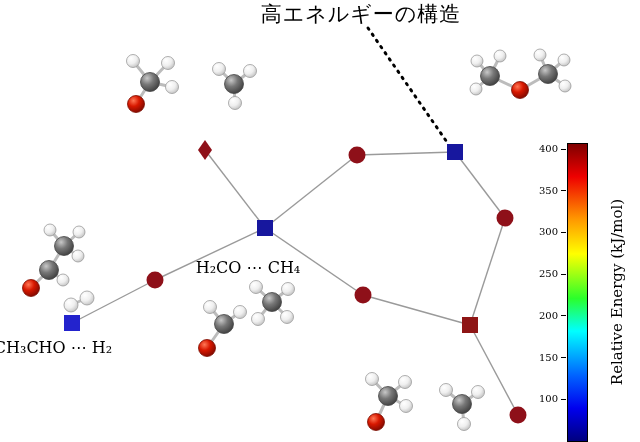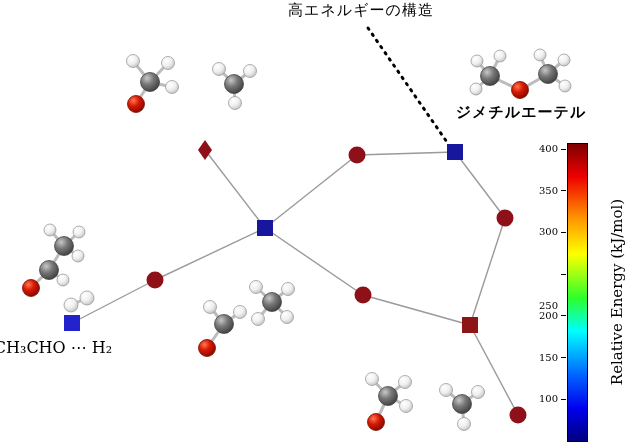--- a/index.html
+++ b/index.html
@@ -12,21 +12,21 @@
   #graph-svg { position:absolute; left:0; top:0; z-index:1; }
   .mol { position:absolute; z-index:2; overflow:visible; }
   .mol line { stroke:#bcbcbc; stroke-width:3; stroke-linecap:round; }
   .aC { stroke:#454545; stroke-width:.8; }
   .aO { stroke:#7a0c00; stroke-width:.8; }
   .aH { stroke:#9a9a9a; stroke-width:.8; }
   .lbl {
     position:absolute; z-index:3; white-space:nowrap;
     transform:translateX(-50%); font-size:16px; line-height:1.15;
   }
-  .lbl.jp   { font-size:15px; letter-spacing:1px;font-family:Liberation Serif, serif; }
+  .lbl.jp   { font-size:21px; letter-spacing:1px;font-family:Liberation Serif, serif; }
   .lbl.bold { font-weight:bold; }
   .colorbar {
     position:absolute; left:567px; top:143px; width:21px; height:299px;
     border:1px solid #000; z-index:2;
   }
   .cb-tick-label {
     position:absolute; z-index:3; left:512px; width:46px; height:18px;
     line-height:18px; text-align:right; font-size:10px;
   }
   .cb-tick-mark { position:absolute; z-index:3; left:561px; width:5px; height:1px; background:#000; }
@@ -78,21 +78,21 @@
       <rect x="64" y="315" width="16" height="16" fill="#2323cd"></rect>
       <circle cx="357" cy="155" r="8.5" fill="#8e1019"></circle>
       <rect x="447" y="144" width="16" height="16" fill="#17179e"></rect>
       <circle cx="505" cy="218" r="8.5" fill="#8e1019"></circle>
       <circle cx="363" cy="295" r="8.5" fill="#8e1019"></circle>
       <rect x="462" y="317" width="16" height="16" fill="#8e1515"></rect>
       <circle cx="518" cy="415" r="8.5" fill="#8e1019"></circle>
     </svg>
 
   <div class="lbl jp" style="left:361px; top:2px;">高エネルギーの構造</div>
-  <div class="lbl jp bold" style="left:521px; top:104px;">ジメチルエーテル</div>
+  <div class="lbl" style="left:248px; top:259px;">H₂CO ⋯ CH₄</div>
   <div class="lbl" style="left:53px;  top:339px;">CH₃CHO ⋯ H₂</div>
 
   <svg class="mol" style="left:118px; top:46px;" width="66" height="78">
     <line x1="32" y1="36" x2="18" y2="58"></line>
       <line x1="32" y1="36" x2="15" y2="15"></line>
       <line x1="32" y1="36" x2="50" y2="17"></line>
       <line x1="32" y1="36" x2="54" y2="41"></line>
     <circle class="aH" fill="url(#gH)" cx="15" cy="15" r="6.5"></circle>
       <circle class="aH" fill="url(#gH)" cx="50" cy="17" r="6.5"></circle>
       <circle class="aH" fill="url(#gH)" cx="54" cy="41" r="6.5"></circle>
@@ -197,21 +197,21 @@
   </svg>
 
   <div class="colorbar" id="colorbar" style="background: linear-gradient(rgb(127, 0, 0) 0%, rgb(238, 0, 0) 11%, rgb(255, 149, 0) 25%, rgb(255, 255, 0) 37%, rgb(43, 255, 43) 52%, rgb(0, 255, 255) 63%, rgb(0, 98, 255) 78%, rgb(0, 0, 238) 89%, rgb(0, 0, 127) 100%);"></div>
   <div id="cb-ticks">
       <div class="cb-tick-label" style="top: 140px;">400</div>
       <div class="cb-tick-mark" style="top: 148.5px;"></div>
       <div class="cb-tick-label" style="top: 181.7px;">350</div>
       <div class="cb-tick-mark" style="top: 190.2px;"></div>
       <div class="cb-tick-label" style="top: 223.4px;">300</div>
       <div class="cb-tick-mark" style="top: 231.9px;"></div>
-      <div class="cb-tick-label" style="top: 265.1px; margin-top: 32px;">250</div>
+      <div class="cb-tick-label" style="top: 265.1px;">250</div>
       <div class="cb-tick-mark" style="top: 273.6px;"></div>
       <div class="cb-tick-label" style="top: 306.8px;">200</div>
       <div class="cb-tick-mark" style="top: 315.3px;"></div>
       <div class="cb-tick-label" style="top: 348.5px;">150</div>
       <div class="cb-tick-mark" style="top: 357px;"></div>
       <div class="cb-tick-label" style="top: 390.2px;">100</div>
       <div class="cb-tick-mark" style="top: 398.7px;"></div>
     </div>
   <div class="cb-axis-label">Relative Energy (kJ/mol)</div>
 

